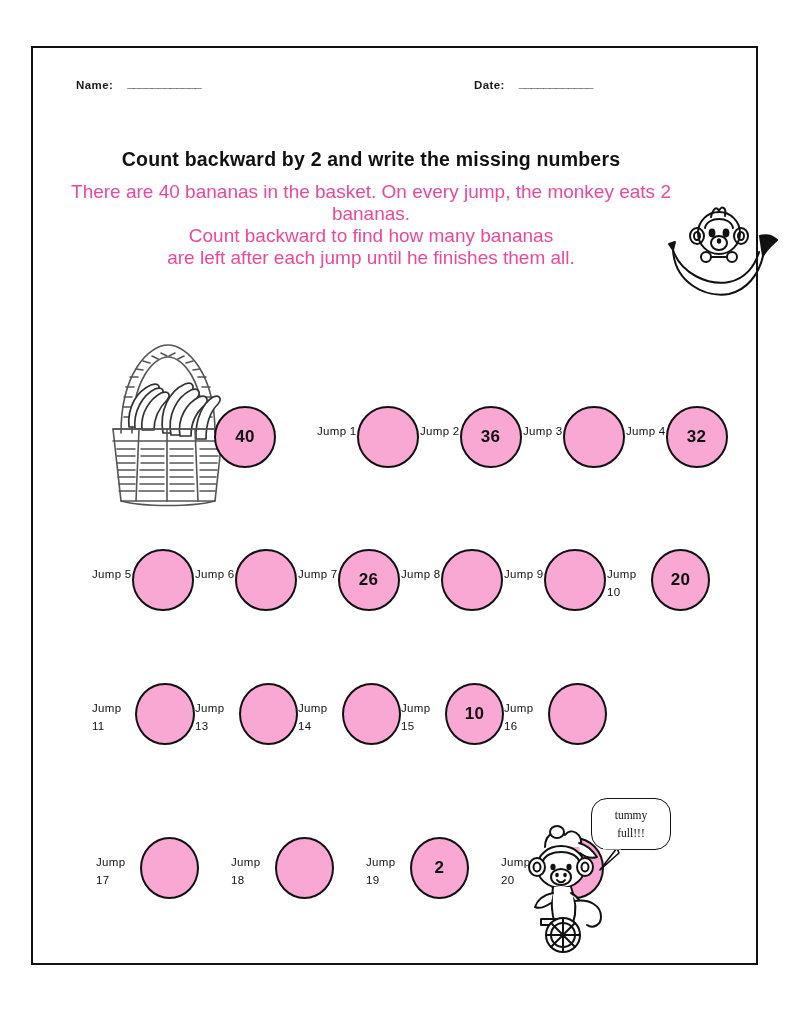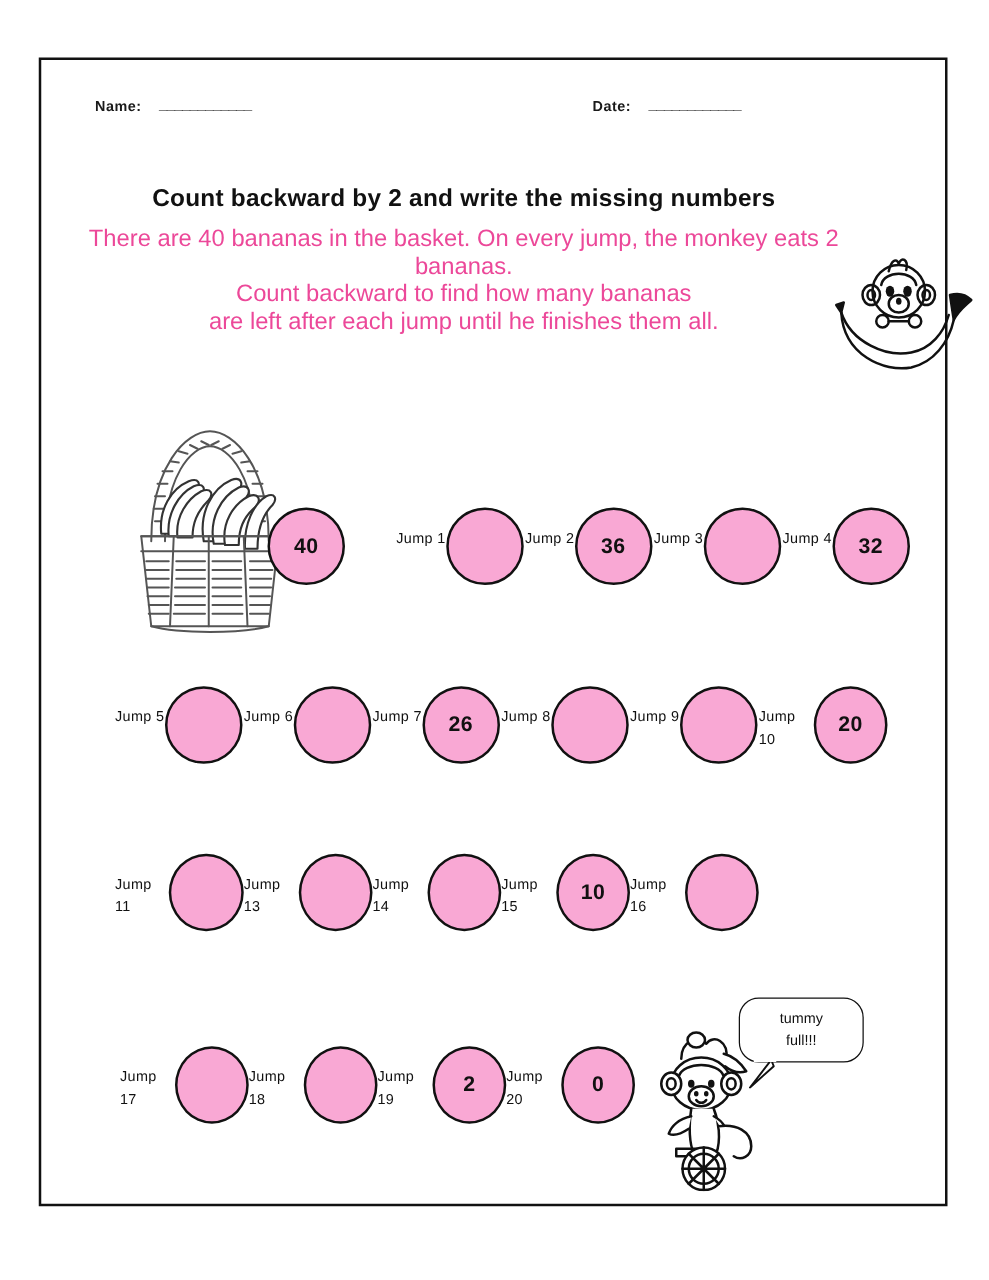--- a/index.html
+++ b/index.html
@@ -112,28 +112,29 @@
     top: 775px;
     width: 112px;
     height: 130px;
   }
 
   
   #speech-bubble {
     position: absolute;
     left: 558px;
     top: 750px;
-    width: 100px;
+    width: 80px;
     height: 52px;
     border: 1.6px solid #111;
     border-radius: 16px;
     background: #fff;
     text-align: center;
     box-sizing: border-box;
     padding-top: 7px;
+    font-family: Liberation Serif, serif;
   }
   .bubble-line {
     font-size: 11.5px;
     line-height: 18px;
     color: #111;
   }
   #speech-bubble-tail {
     position: absolute;
     left: 566px;
     top: 799px;
@@ -176,21 +177,21 @@
   .jump-value {
     font-size: 17px;
     font-weight: bold;
     color: #111;
     letter-spacing: .3px;
   }
 
   #jump-row-1 { left: 181px; top: 345px; }
   #jump-row-2 { left: 59px;  top: 488px; }
   #jump-row-3 { left: 59px;  top: 622px; }
-  #jump-row-4 { left: 63px;  top: 776px; }
+  #jump-row-4 { left: 63px;  top: 776px; gap: 32px; }
 </style>
 </head>
 <body>
 
 <div id="frame-shadow"></div>
 
 <div id="worksheet-frame">
 
   <div id="header-row">
     <div class="field-group" id="name-field-group">

